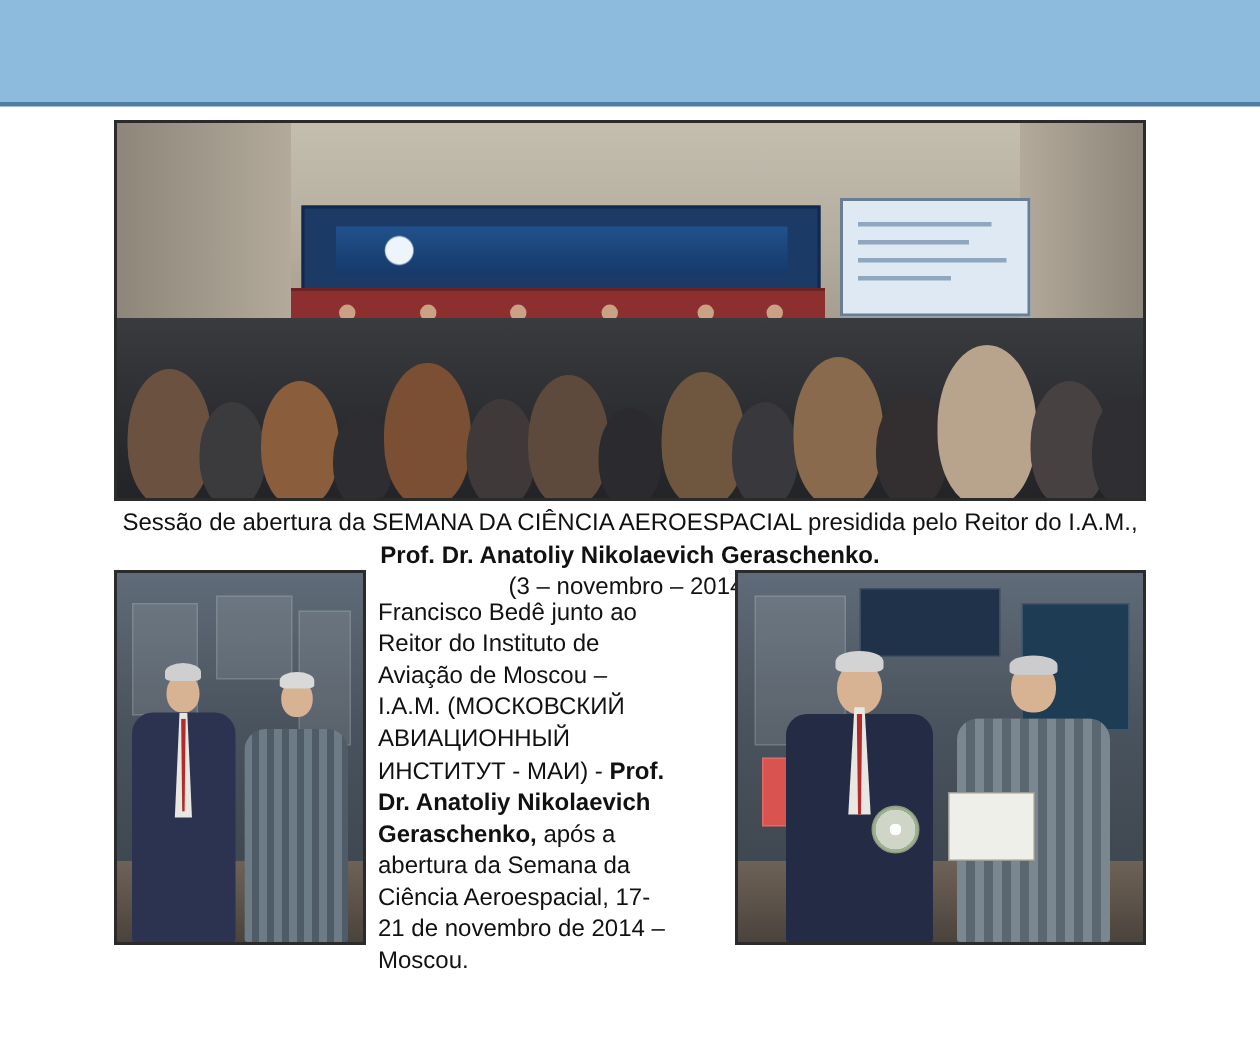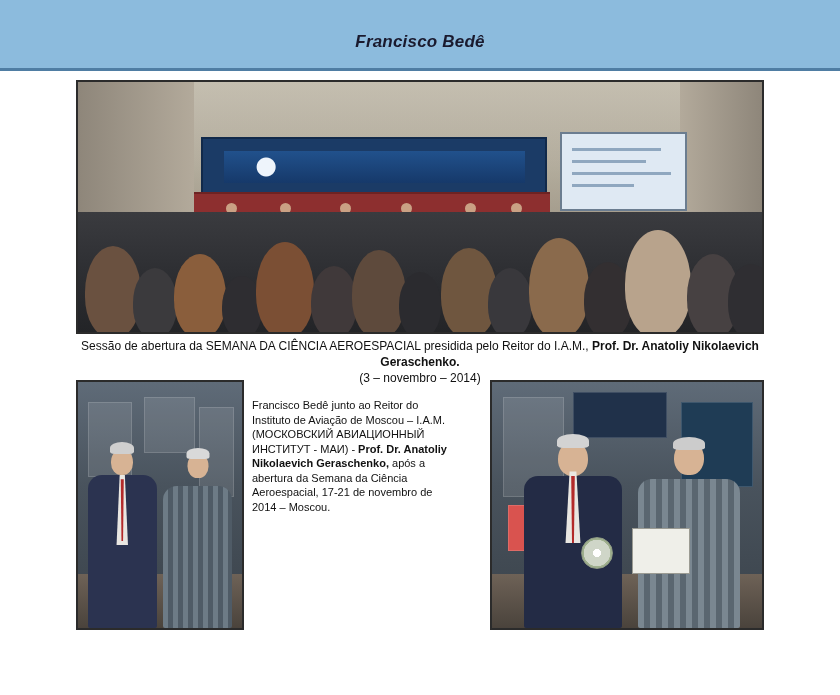--- a/index.html
+++ b/index.html
@@ -136,21 +136,21 @@
     bottom: -6px;
   }
 
   
   .caption-top {
     position: absolute;
     left: 76px;
     top: 338px;
     width: 688px;
     text-align: center;
-    font-size: 12px;
+    font-size: 16px;
     color: #111111;
     line-height: 1.35;
   }
   .caption-top b { font-weight: bold; }
 
   
   #photo-two-men-left {
     left: 76px;
     top: 380px;
     width: 168px;
@@ -225,21 +225,21 @@
   .disc {
     position: absolute;
     border-radius: 50%;
     background: radial-gradient(circle at 50% 50%, #ffffff 0 18%, #cfd6c8 19% 62%, #9fb08e 63% 100%);
     border: 1px solid #8e9a84;
   }
 
   
   .text-block {
     position: absolute;
-    font-size: 11px;
+    font-size: 16px;
     color: #111111;
     line-height: 1.32;
   }
   #text-left-paragraph {
     left: 252px;
     top: 398px;
     width: 196px;
     text-align: left;
   }
   #text-right-paragraph {
@@ -260,21 +260,20 @@
     font-size: 13px;
     color: #111111;
   }
 </style>
 </head>
 <body>
 
 <div class="slide">
 
   <div class="header-band"></div>
-  <div class="header-title">Francisco Bedê</div>
   <div class="header-underline"></div>
 
   <div class="photo" id="photo-auditorium">
     <div class="aud-wall"></div>
     <div class="aud-curtain-left"></div>
     <div class="aud-curtain-right"></div>
     <div class="aud-stage">
       <div class="banner"></div>
     </div>
     <div class="aud-screen">

